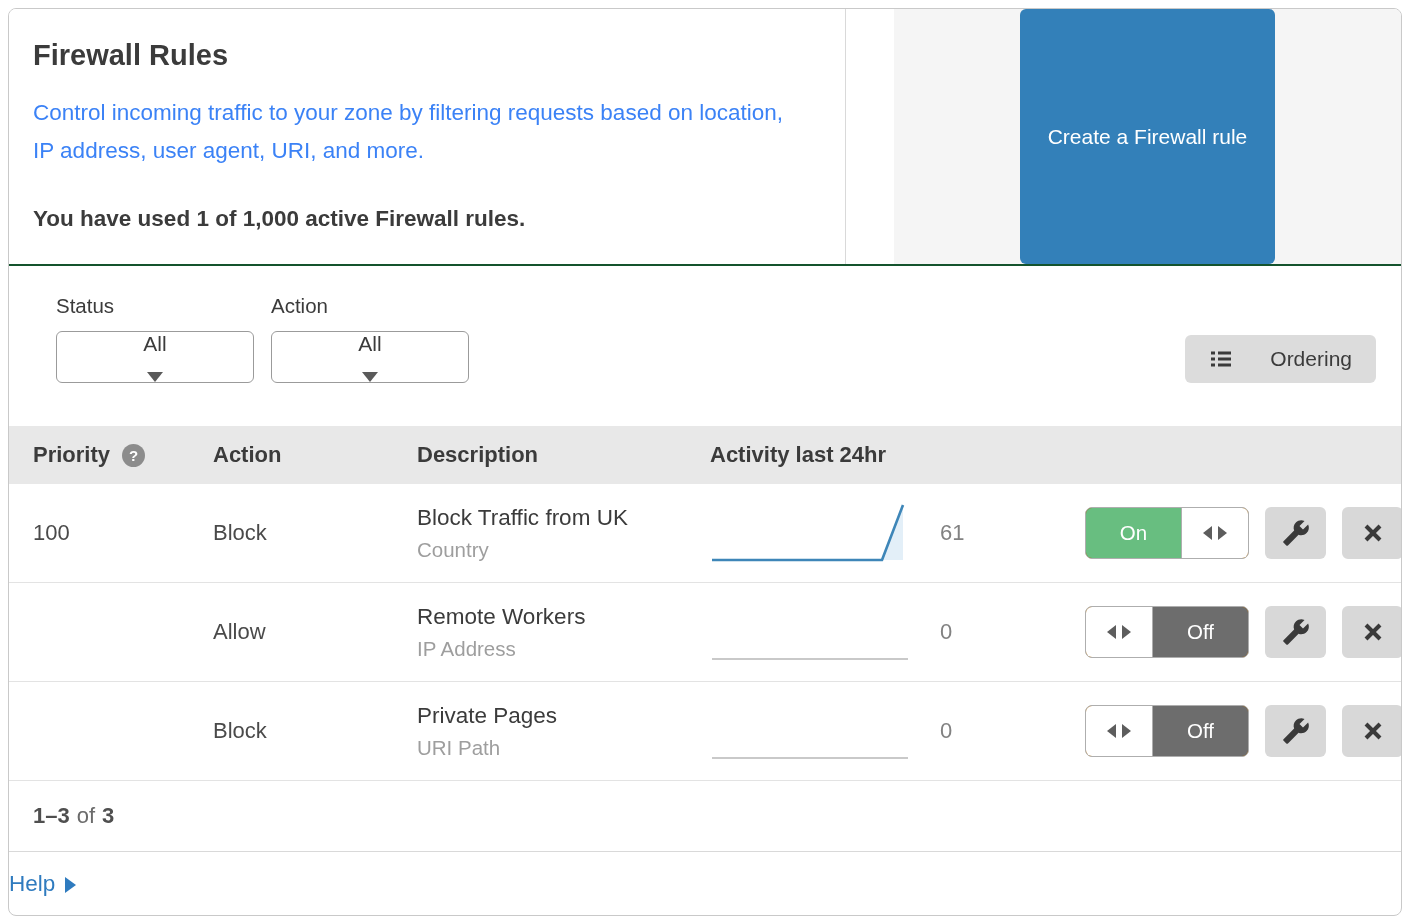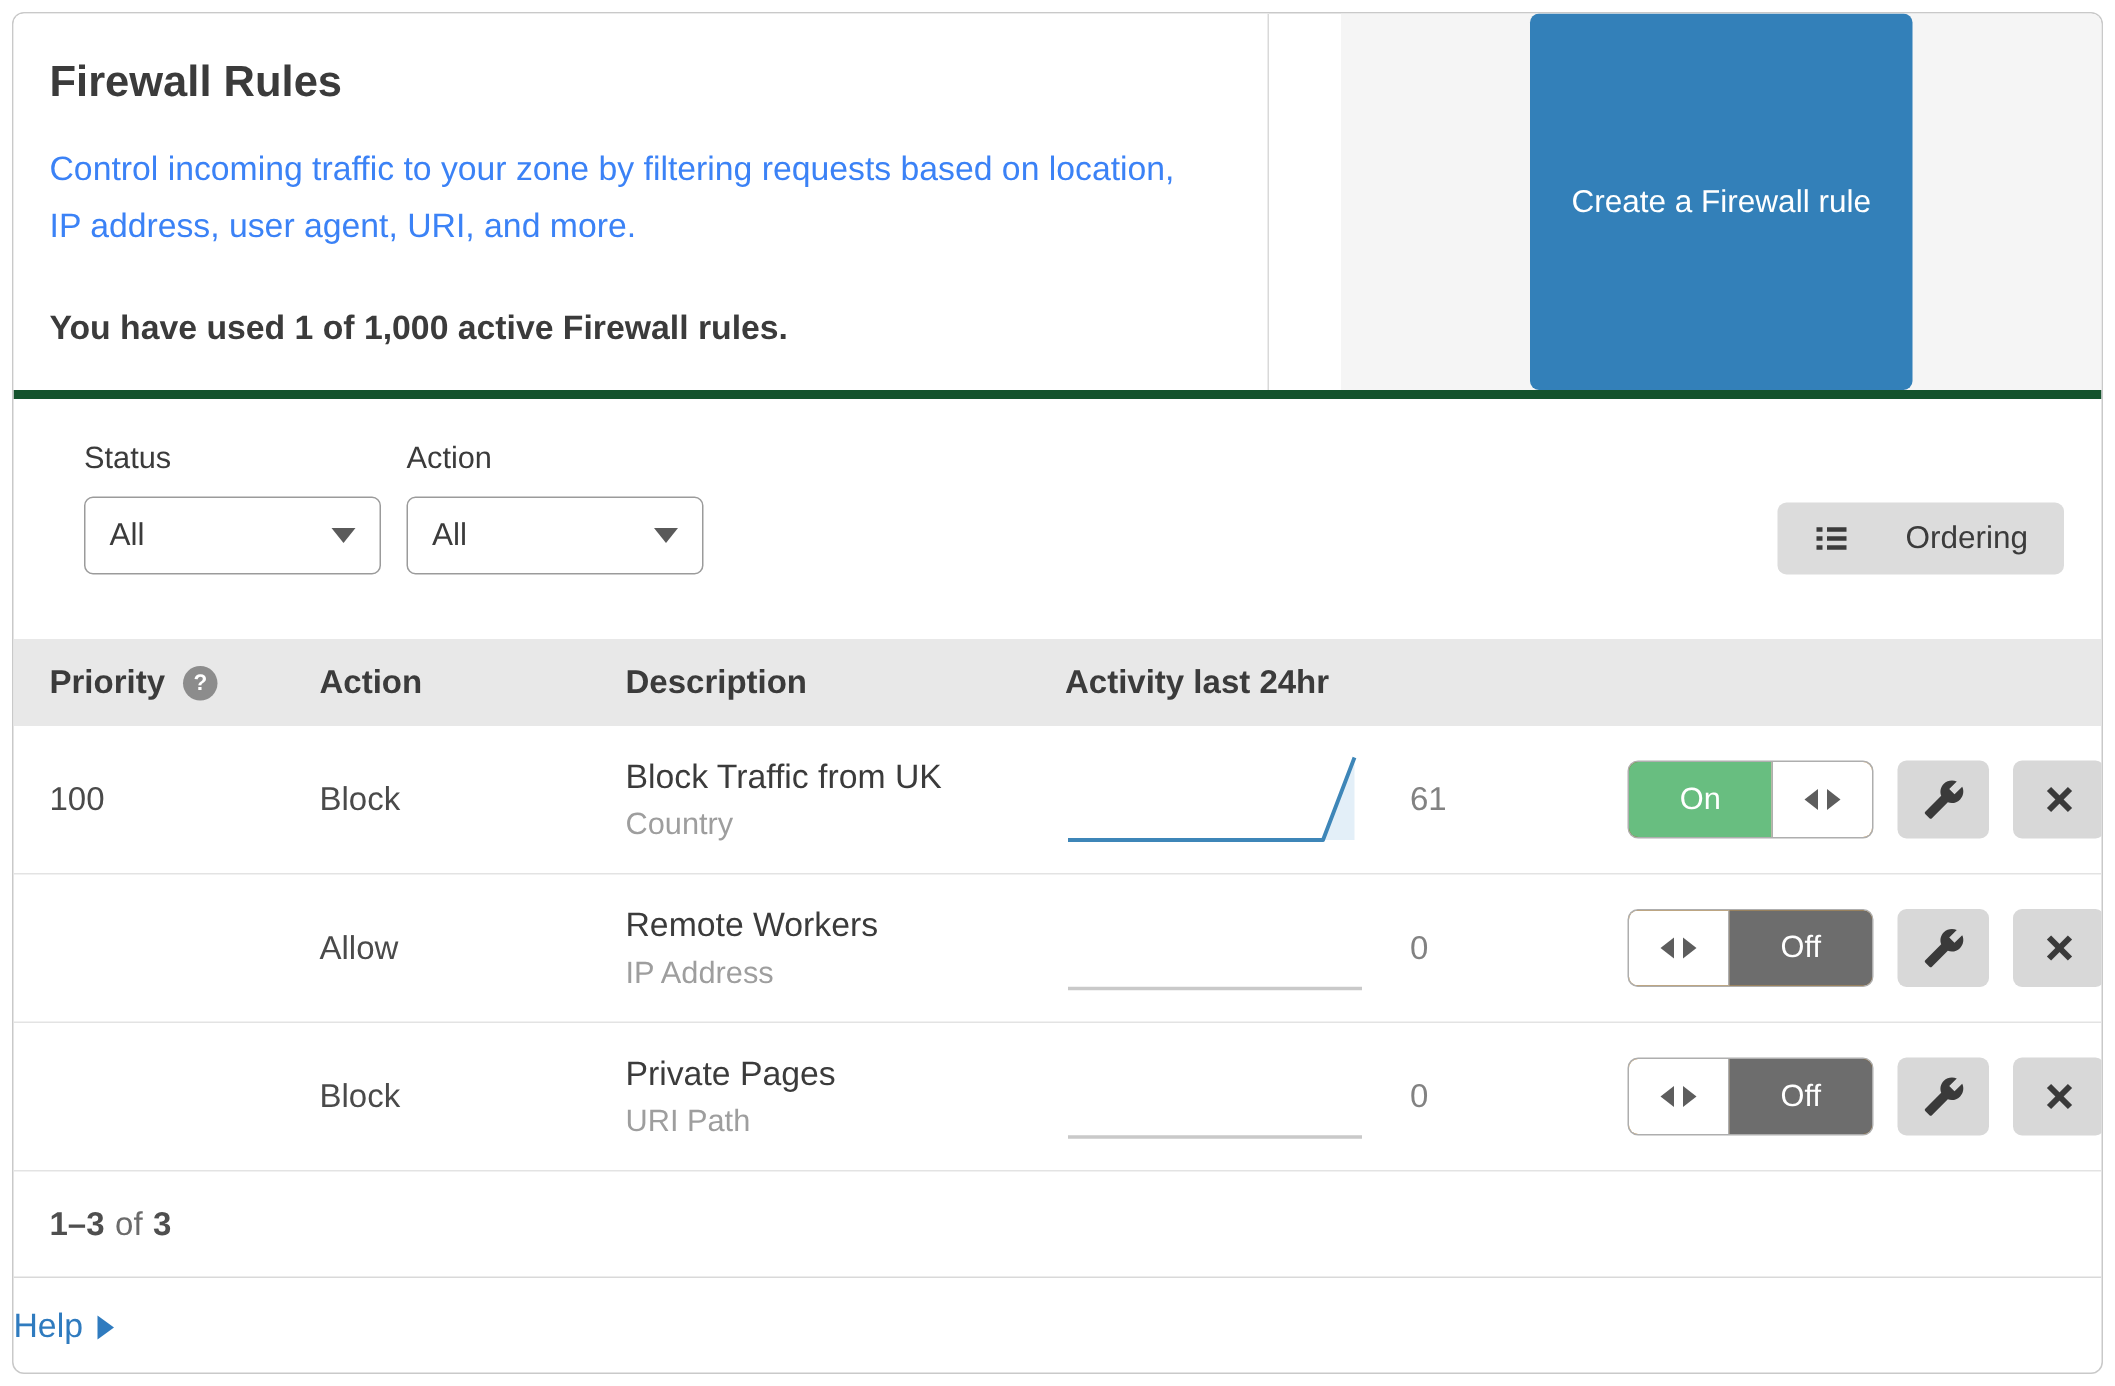--- a/index.html
+++ b/index.html
@@ -3,21 +3,21 @@
 <meta charset="utf-8">
 <style>
   * { margin:0; padding:0; box-sizing:border-box; }
   html,body { background:#fff; width:1410px; height:924px; font-family:"Liberation Sans", sans-serif; }
   .card {
     position:absolute; left:8px; top:8px; width:1394px; height:908px;
     background:#fff; border:1px solid #c9c9c9; border-radius:8px; overflow:hidden;
   }
 
   
-  .header { display:flex; height:257px; border-bottom:6px solid #14532d;gap:48px; }
+  .header { display:flex; height:257px; border-bottom:2px solid #14532d;gap:48px; }
   .header-left { width:837px; flex:0 0 837px; background:#fff; border-right:1px solid #d9d9d9; padding:30px 40px 0 24px; }
   .page-title { font-size:29px; font-weight:bold; color:#3b3b3b; margin-bottom:22px; }
   .page-desc { font-size:22.5px; color:#3b82f6; line-height:38px; max-width:770px; }
   .usage-note { font-size:22.5px; font-weight:bold; color:#3b3b3b; margin-top:36px; }
   .header-right { flex:1; background:#f5f5f5; display:flex; justify-content:center; }
   .create-btn {
     background:#3380b9; color:#fff; border:none; border-radius:6px;
     font-size:21px; padding:15px 28px; cursor:pointer; font-family:inherit;
   }
 
@@ -27,21 +27,21 @@
   .flabel { font-size:20.5px; color:#3b3b3b; margin-bottom:13px; }
   .search-wrap { position:relative; width:540px; }
   .search-input {
     width:540px; height:52px; border:1px solid #9b9b9b; border-radius:6px;
     font-size:20.5px; color:#3b3b3b; padding:0 14px 0 46px; font-family:inherit; background:#fff;
   }
   .search-input::placeholder { color:#9e9e9e; }
   .search-icon { position:absolute; left:13px; top:14px; width:24px; height:24px; }
   .selectbox {
     width:198px; height:52px; border:1px solid #9b9b9b; border-radius:6px; background:#fff;
-    display:flex; align-items:center; justify-content:space-between; padding:0 16px; cursor:pointer;
+    display:flex; align-items:center; justify-content:space-between; padding:0 16px; cursor:pointer;flex-direction:column;
   }
   .selectbox .val { font-size:21px; color:#3b3b3b; }
   .caret { width:0; height:0; border-left:8px solid transparent; border-right:8px solid transparent; border-top:10px solid #5a5a5a; }
   .spacer { flex:1; }
   .ordering-btn {
     margin-top:41px; height:48px; background:#dcdcdc; border:none; border-radius:6px;
     display:flex; align-items:center; gap:13px; padding:0 24px; cursor:pointer; font-family:inherit;
   }
   .ordering-btn .olabel { font-size:21px; color:#3b3b3b;margin-left:24px; }
   .status-group { margin-left:23px; }

